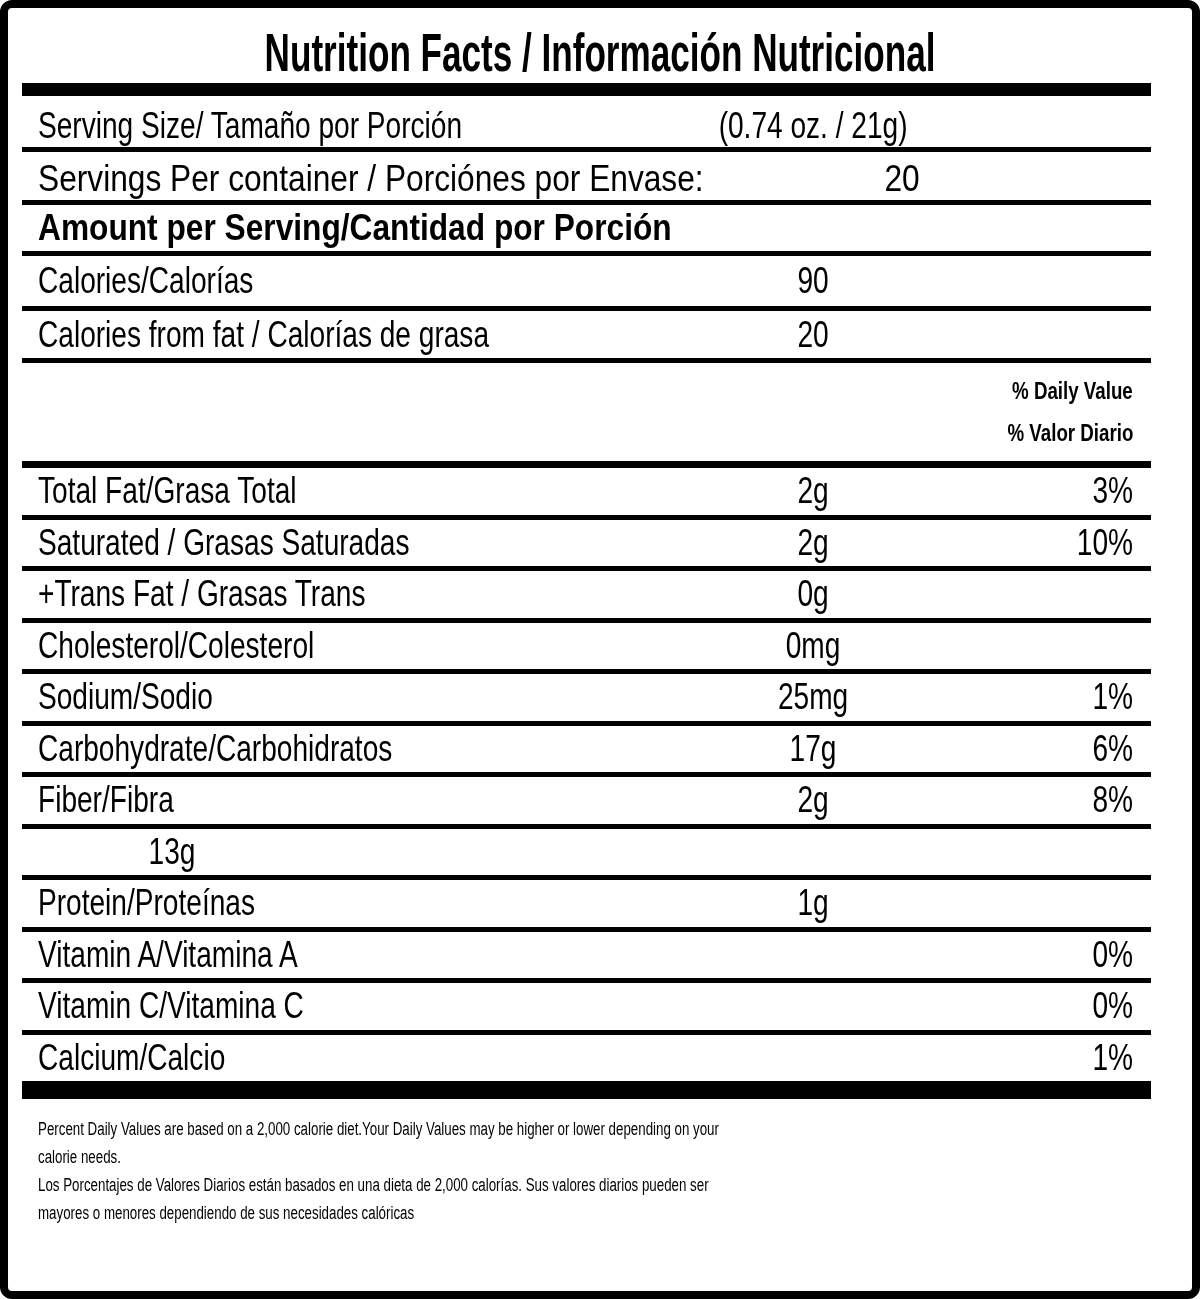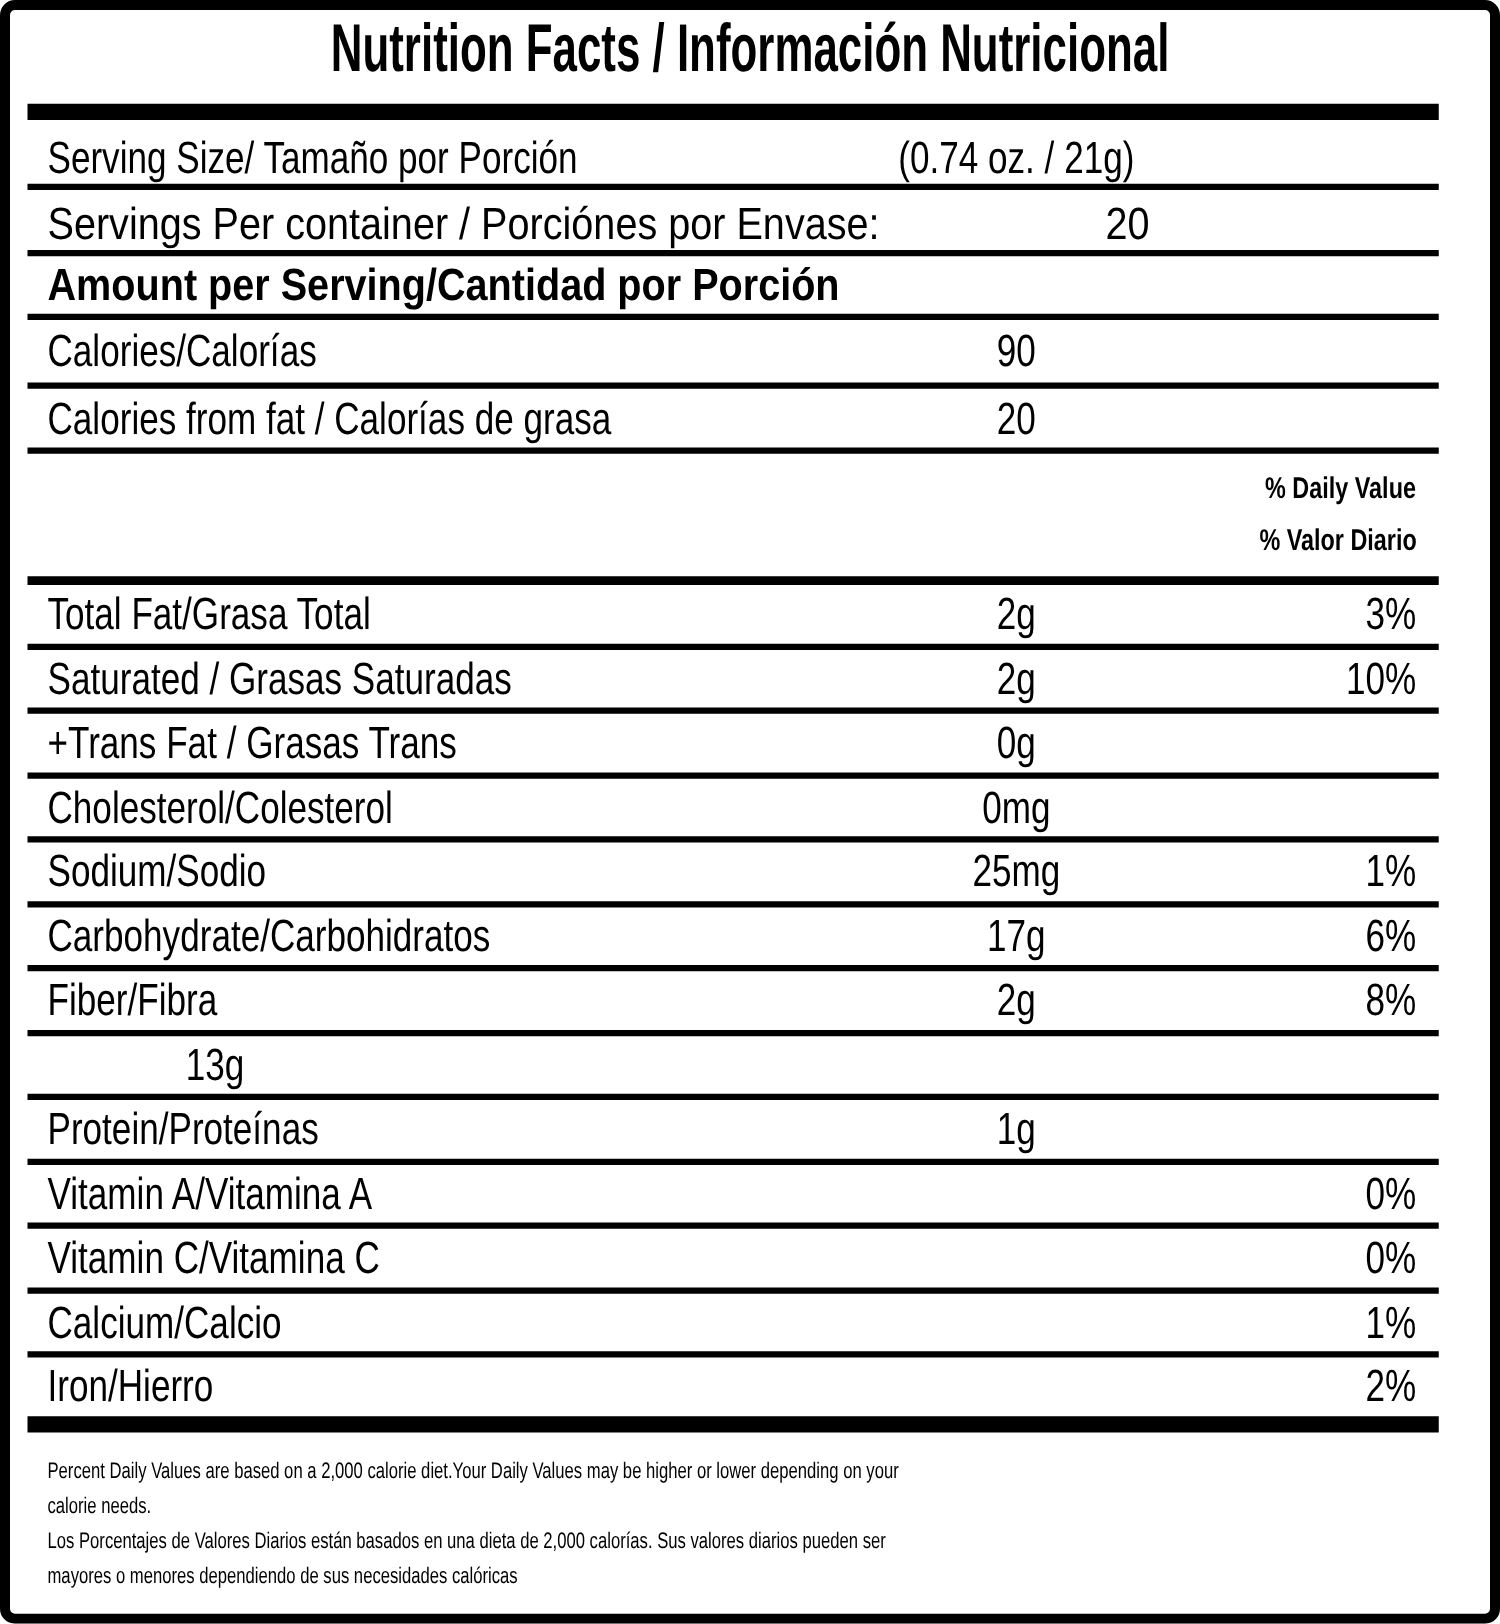--- a/index.html
+++ b/index.html
@@ -19,21 +19,21 @@
     font-family: "Liberation Sans", sans-serif;
     overflow: hidden;
   }
   .inner {
     margin-left: 14px;
     margin-right: 41px;
   }
   .title-row {
     height: 75px;
     display: flex;
-    align-items: flex-start;
+    align-items: flex-end;
     justify-content: center;
     font-size: 54px;
     font-weight: bold;
     border-radius: 12px;
   }
   .bar {
     height: 13px;
     background: #000000;
   }
   .row {
@@ -225,25 +225,20 @@
       <div class="cell-amount"><span class="cx cx-c"></span></div>
       <div class="cell-dv"><span class="cx cx-r">0%</span></div>
     </div>
 
     <div class="row h-nutrient">
       <div class="cell-label"><span class="cx">Calcium/Calcio</span></div>
       <div class="cell-amount"><span class="cx cx-c"></span></div>
       <div class="cell-dv"><span class="cx cx-r">1%</span></div>
     </div>
 
-    <div class="row h-nutrient" style="border-bottom: none;">
-      <div class="cell-label"><span class="cx">Iron/Hierro</span></div>
-      <div class="cell-amount"><span class="cx cx-c"></span></div>
-      <div class="cell-dv"><span class="cx cx-r">2%</span></div>
-    </div>
 
     <div class="bar"></div>
 
     <div class="footnote">
       <div><span class="foot-par">Percent Daily Values are based on a 2,000 calorie diet.Your Daily Values may be higher or lower depending on your
 calorie needs.</span></div>
       <div><span class="foot-par">Los Porcentajes de Valores Diarios están basados en una dieta de 2,000 calorías. Sus valores diarios pueden ser
 mayores o menores dependiendo de sus necesidades calóricas</span></div>
     </div>
   </div>

